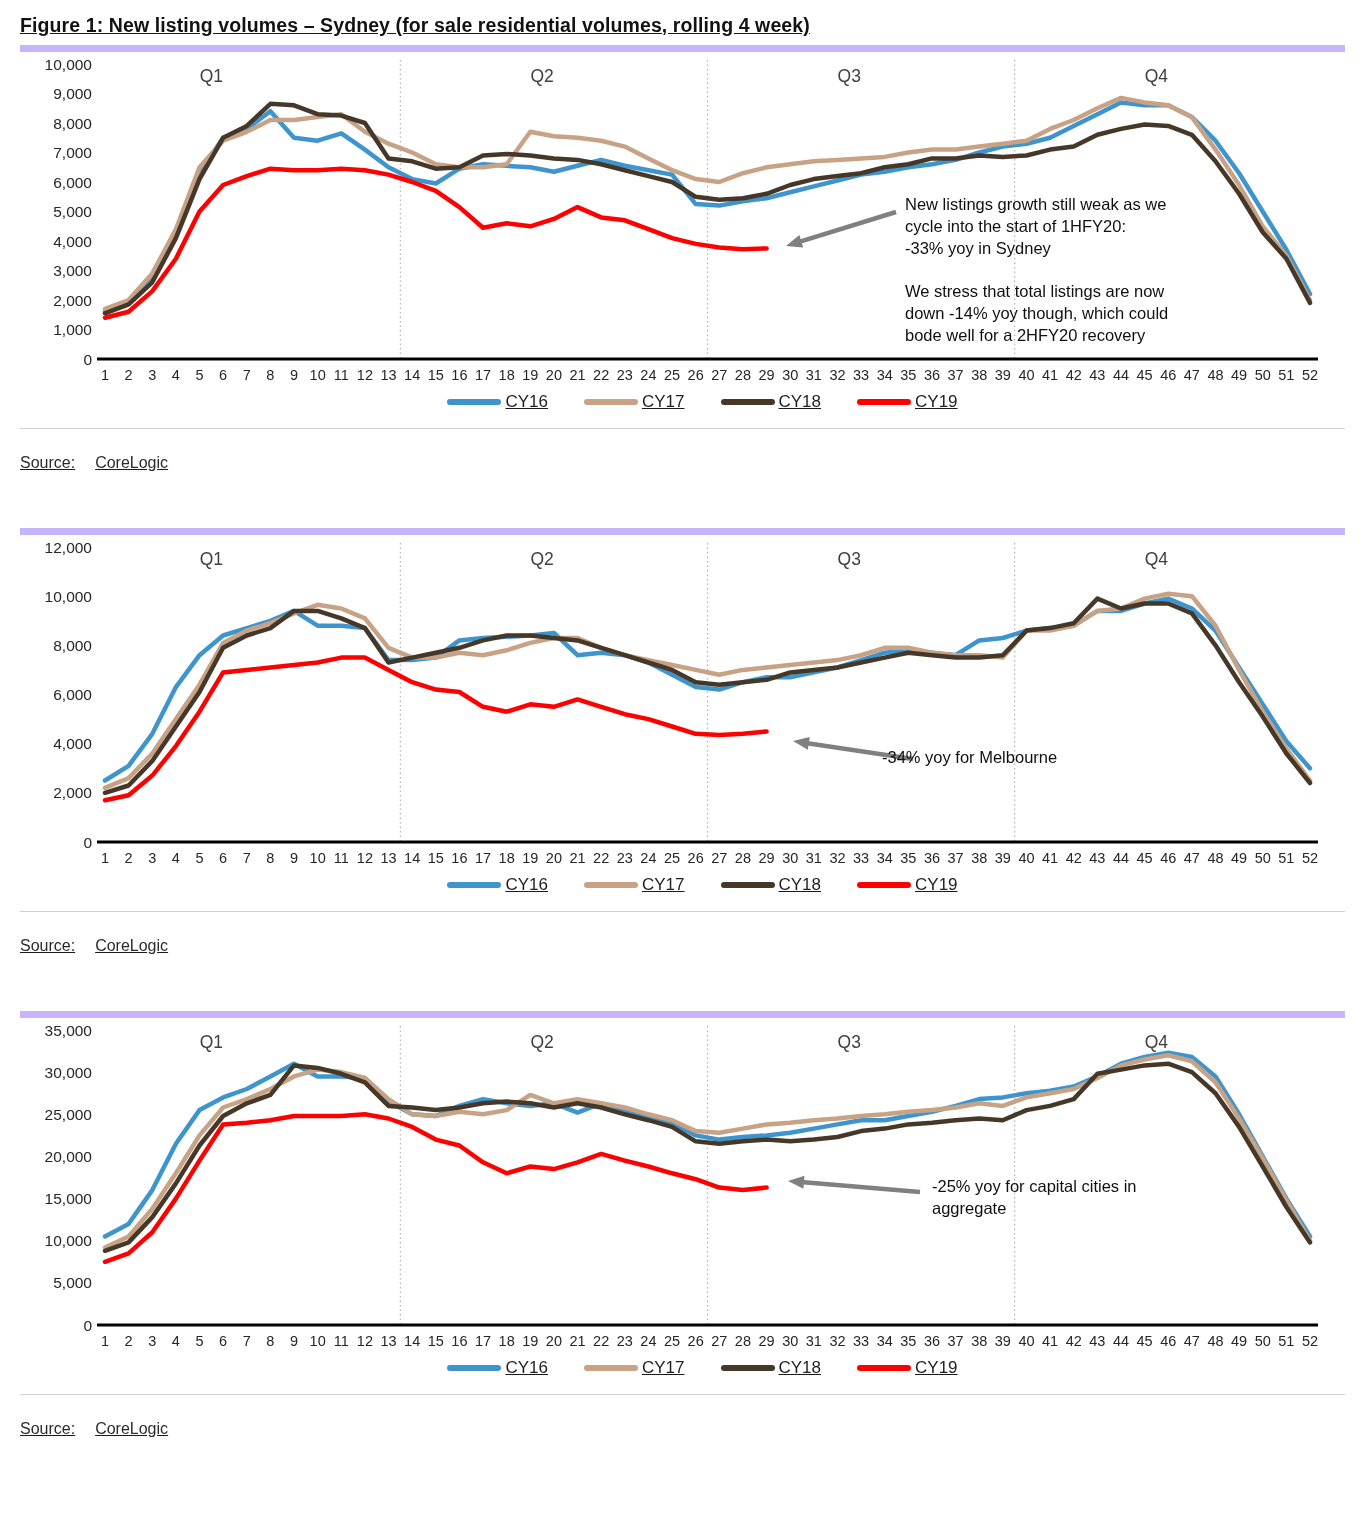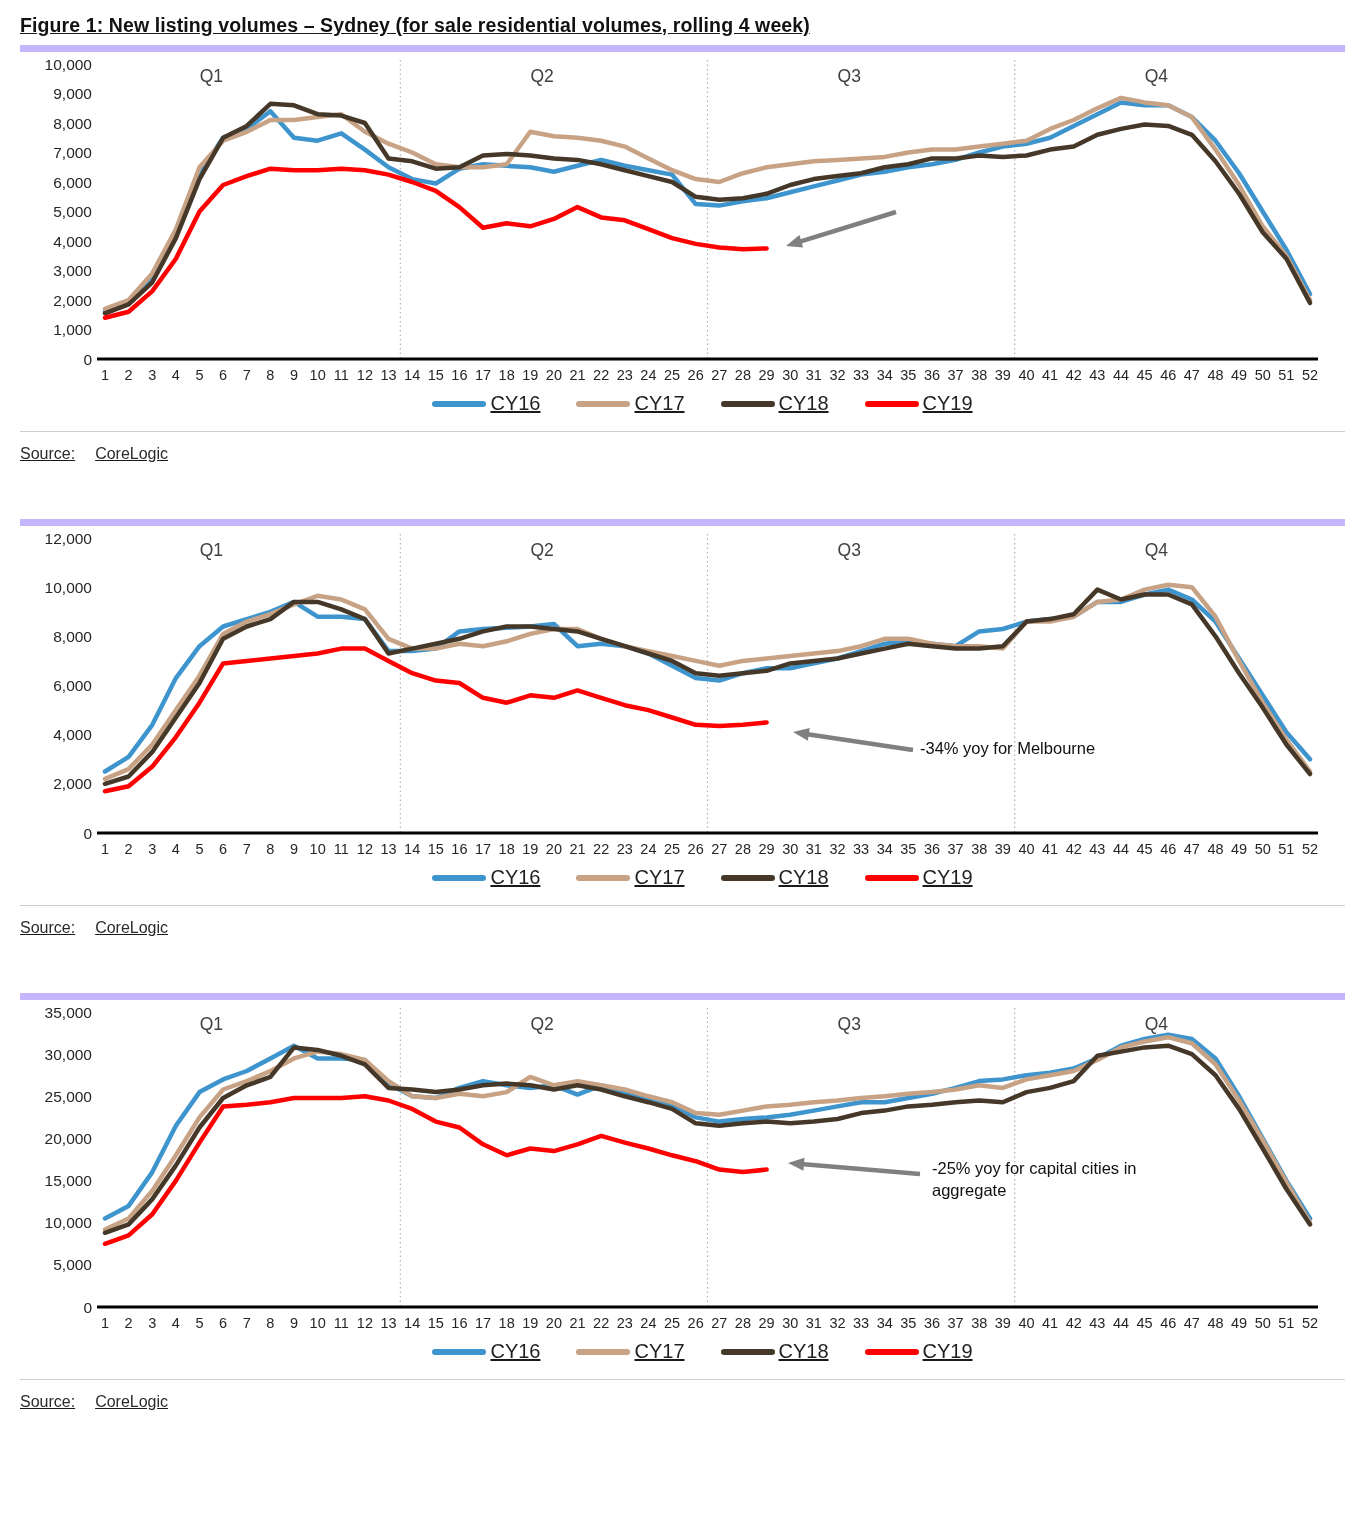--- a/index.html
+++ b/index.html
@@ -20,32 +20,32 @@
     border-top:7px solid #c4b5fd;
     width:1325px;
   }
   .chart-wrap svg { display:block; }
   .ann {
     position:absolute;
     font-size:16.5px; line-height:1.32; color:#101010;
     white-space:pre-line;
   }
   .ann-0 { left:885px; top:142px; width:335px; }
-  .ann-1 { left:900px; top:212px; width:330px; }
+  .ann-1 { left:862px; top:212px; width:330px; }
   .ann-2 { left:912px; top:158px; width:330px; }
   .legend {
     display:flex; justify-content:center; align-items:center;
     gap:36px; margin:2px 0 16px 40px;
   }
-  .legend-item { display:flex; align-items:center; font-size:20px; color:#1f1f1f; }
+  .legend-item { display:flex; align-items:center; font-size:17px; color:#1f1f1f; }
   .swatch { display:inline-block; width:54px; height:6px; border-radius:3px; margin-right:4px; }
   .source-row {
     border-top:1px solid #cfcfcf;
     width:1325px;
-    padding-top:13px;
+    padding-top:25px;
     font-size:16px; color:#2b2b2b;
     display:flex; gap:20px;
   }
 </style>
 </head>
 <body>
 
 <main class="page">
 
   <section class="figure">
@@ -123,20 +123,27 @@
           <text x="1266.372549019608" y="328" text-anchor="middle" font-size="14.5" fill="#262626">51</text>
           <text x="1290" y="328" text-anchor="middle" font-size="14.5" fill="#262626">52</text>
           <line x1="77" y1="307" x2="1298" y2="307" stroke="#000000" stroke-width="3"></line>
           <polyline points="85.0,259.8 108.6,250.9 132.3,227.3 155.9,183.1 179.5,121.2 203.1,85.8 226.8,76.9 250.4,59.2 274.0,85.8 297.6,88.7 321.3,81.3 344.9,97.6 368.5,115.3 392.2,127.1 415.8,131.5 439.4,116.7 463.0,112.3 486.7,113.8 510.3,115.3 533.9,119.7 557.5,113.8 581.2,107.9 604.8,113.8 628.4,118.2 652.1,122.6 675.7,152.1 699.3,153.6 722.9,149.2 746.6,146.2 770.2,140.3 793.8,134.4 817.5,128.5 841.1,122.6 864.7,119.7 888.3,115.3 912.0,112.3 935.6,107.9 959.2,100.5 982.8,94.6 1006.5,91.7 1030.1,85.8 1053.7,73.9 1077.4,62.2 1101.0,50.4 1124.6,53.3 1148.2,53.3 1171.9,65.1 1195.5,88.7 1219.1,121.2 1242.7,159.5 1266.4,197.8 1290.0,242.1" fill="none" stroke="#3E95CE" stroke-width="4.5" stroke-linejoin="round" stroke-linecap="round"></polyline>
           <polyline points="85.0,256.9 108.6,248.0 132.3,221.4 155.9,177.2 179.5,115.3 203.1,88.7 226.8,79.8 250.4,68.0 274.0,68.0 297.6,65.1 321.3,62.2 344.9,79.8 368.5,91.7 392.2,100.5 415.8,112.3 439.4,115.3 463.0,115.3 486.7,112.3 510.3,79.8 533.9,84.3 557.5,85.8 581.2,88.7 604.8,94.6 628.4,106.4 652.1,118.2 675.7,127.1 699.3,130.0 722.9,121.2 746.6,115.3 770.2,112.3 793.8,109.3 817.5,107.9 841.1,106.4 864.7,104.9 888.3,100.5 912.0,97.6 935.6,97.6 959.2,94.6 982.8,91.7 1006.5,88.7 1030.1,76.9 1053.7,68.0 1077.4,56.3 1101.0,45.9 1124.6,50.4 1148.2,53.3 1171.9,65.1 1195.5,97.6 1219.1,133.0 1242.7,174.3 1266.4,203.8 1290.0,248.0" fill="none" stroke="#C7A284" stroke-width="4.5" stroke-linejoin="round" stroke-linecap="round"></polyline>
           <polyline points="85.0,261.3 108.6,252.4 132.3,230.3 155.9,186.1 179.5,127.1 203.1,85.8 226.8,73.9 250.4,51.8 274.0,53.3 297.6,62.2 321.3,63.6 344.9,71.0 368.5,106.4 392.2,109.3 415.8,116.7 439.4,115.3 463.0,103.5 486.7,102.0 510.3,103.5 533.9,106.4 557.5,107.9 581.2,112.3 604.8,118.2 628.4,124.1 652.1,130.0 675.7,144.8 699.3,147.7 722.9,146.2 746.6,141.8 770.2,133.0 793.8,127.1 817.5,124.1 841.1,121.2 864.7,115.3 888.3,112.3 912.0,106.4 935.6,106.4 959.2,103.5 982.8,104.9 1006.5,103.5 1030.1,97.6 1053.7,94.6 1077.4,82.8 1101.0,76.9 1124.6,72.5 1148.2,73.9 1171.9,82.8 1195.5,109.3 1219.1,141.8 1242.7,180.2 1266.4,206.7 1290.0,250.9" fill="none" stroke="#453828" stroke-width="4.5" stroke-linejoin="round" stroke-linecap="round"></polyline>
           <polyline points="85.0,265.7 108.6,259.8 132.3,239.1 155.9,206.7 179.5,159.5 203.1,133.0 226.8,124.1 250.4,116.7 274.0,118.2 297.6,118.2 321.3,116.7 344.9,118.2 368.5,122.6 392.2,130.0 415.8,138.9 439.4,155.1 463.0,175.7 486.7,171.3 510.3,174.3 533.9,166.9 557.5,155.1 581.2,165.4 604.8,168.3 628.4,177.2 652.1,186.1 675.7,191.9 699.3,195.5 722.9,197.3 746.6,196.4" fill="none" stroke="#FE0000" stroke-width="4.5" stroke-linejoin="round" stroke-linecap="round"></polyline>
           <line x1="876" y1="160" x2="778.4202343327778" y2="190.1610184789596" stroke="#808080" stroke-width="4.5"></line>
           <polygon points="766,194 779.3669514952063,183.06498250002295 783.2059330162466,195.4852168328007" fill="#808080"></polygon>
         </svg>
+      <div class="ann ann-0">New listings growth still weak as we
+cycle into the start of 1HFY20:
+-33% yoy in Sydney
+
+We stress that total listings are now
+down -14% yoy though, which could
+bode well for a 2HFY20 recovery</div>
     </div>
     <div class="legend">
       <div class="legend-item">
           <span class="swatch" style="background: rgb(62, 149, 206);"></span>
           <span class="legend-label">CY16</span>
         </div>
       <div class="legend-item">
           <span class="swatch" style="background: rgb(199, 162, 132);"></span>
           <span class="legend-label">CY17</span>
         </div>

